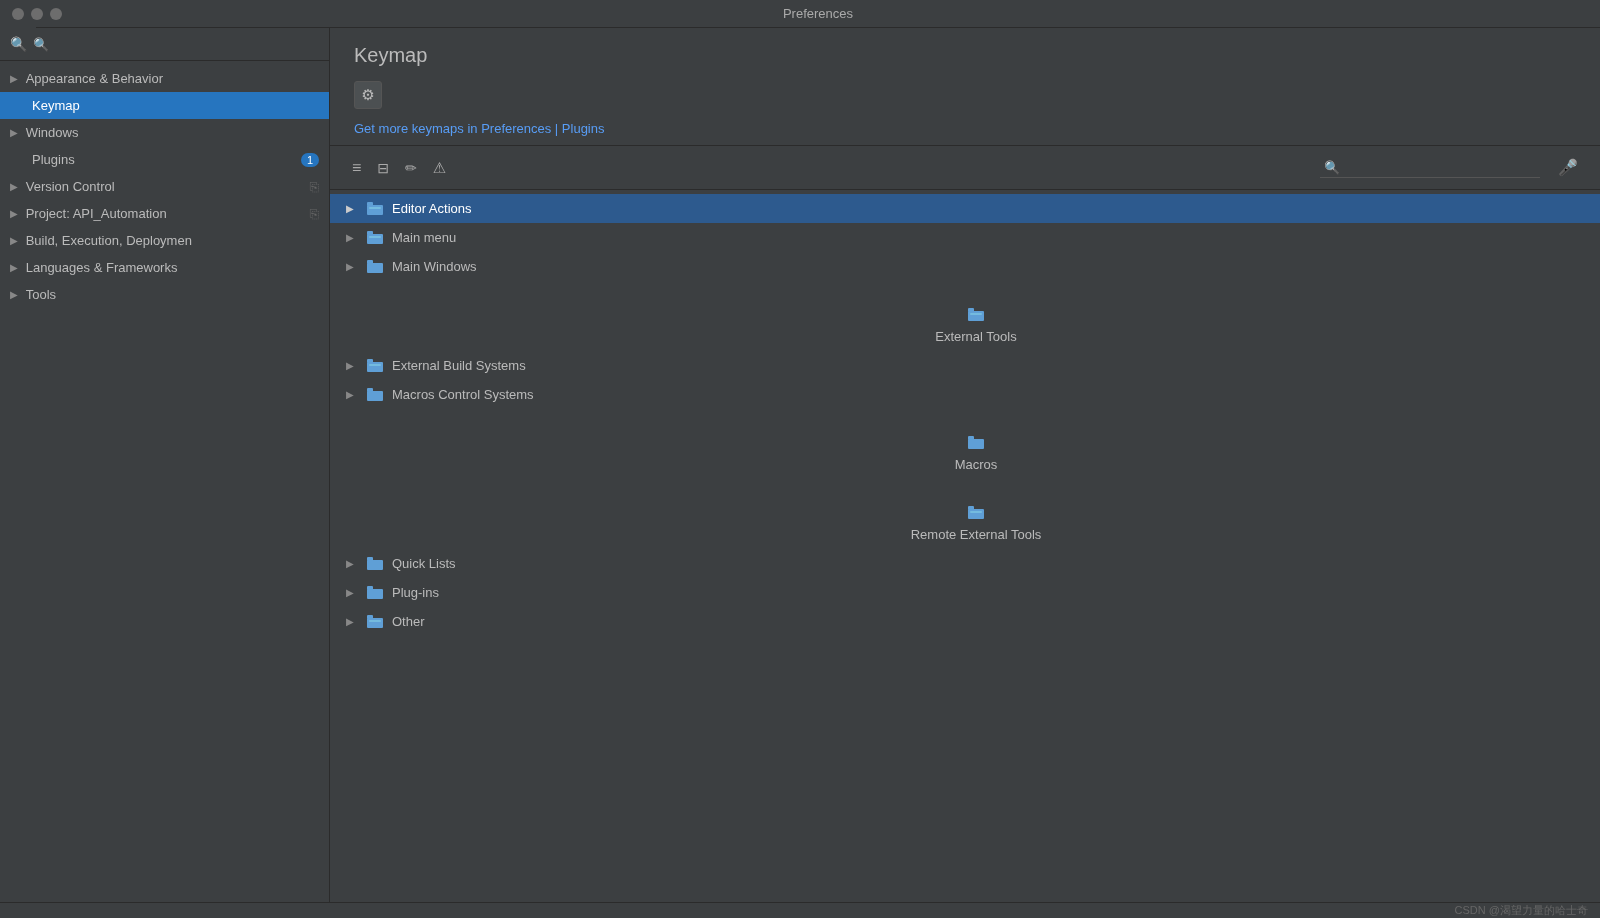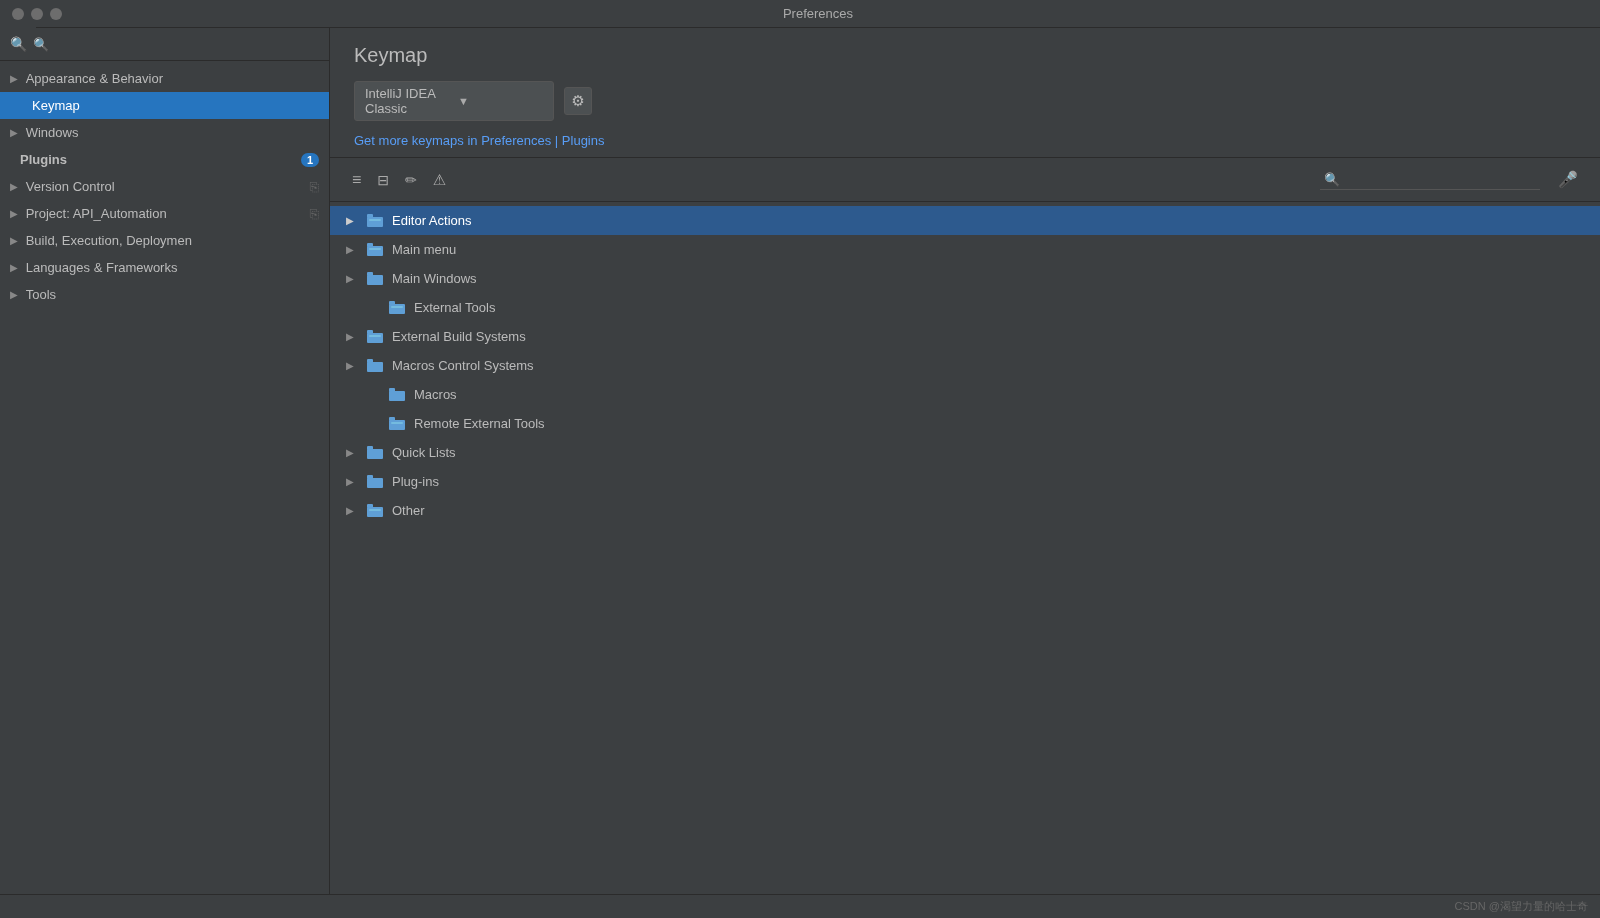--- a/index.html
+++ b/index.html
@@ -271,25 +271,25 @@
       height: 14px;
       flex-shrink: 0;
       display: inline-flex;
       align-items: center;
       justify-content: center;
       font-size: 13px;
     }
 
     
     .indent-1 { padding-left: 16px; }
-    .indent-2 { padding-left: 38px; }
+    .indent-2 { padding-left: 38px; flex-direction: column; }
 
     
     .bottom-bar {
-      height: 24px;
+      height: 16px;
       background: #3c3f41;
       border-top: 1px solid #2b2b2b;
       display: flex;
       align-items: center;
       justify-content: flex-end;
       padding: 0 12px;
       flex-shrink: 0;
     }
     .bottom-credit {
       color: #666;
@@ -331,21 +331,21 @@
 
       <div class="sidebar-item active" style="padding-left:32px;">
         <span>Keymap</span>
       </div>
 
       <div class="sidebar-item parent" style="padding-left:10px;">
         <span class="chevron">▶</span>
         <span>Windows</span>
       </div>
 
-      <div class="sidebar-item" style="padding-left:0;font-weight:bold;">
+      <div class="sidebar-item" style="padding-left:12px;">
         <span style="width:14px; display:inline-block;"></span>
         <span>Plugins</span>
         <span class="badge">1</span>
       </div>
 
       <div class="sidebar-item parent" style="padding-left:10px;">
         <span class="chevron">▶</span>
         <span>Version Control</span>
         <span class="copy-icon">⎘</span>
       </div>
@@ -373,24 +373,20 @@
 
     </div>
   </div>
 
   <div class="content">
 
     <div class="content-header">
       <div class="content-title">Keymap</div>
 
       <div class="keymap-selector-row">
-        <div class="keymap-dropdown">
-          <span>IntelliJ IDEA Classic</span>
-          <span class="dropdown-arrow">▼</span>
-        </div>
         <div class="gear-btn">
           <span>⚙</span>
         </div>
       </div>
 
       <a class="keymap-link">Get more keymaps in Preferences | Plugins</a>
     </div>
 
     <div class="keymap-toolbar">
       <button class="toolbar-btn" title="Expand all">

